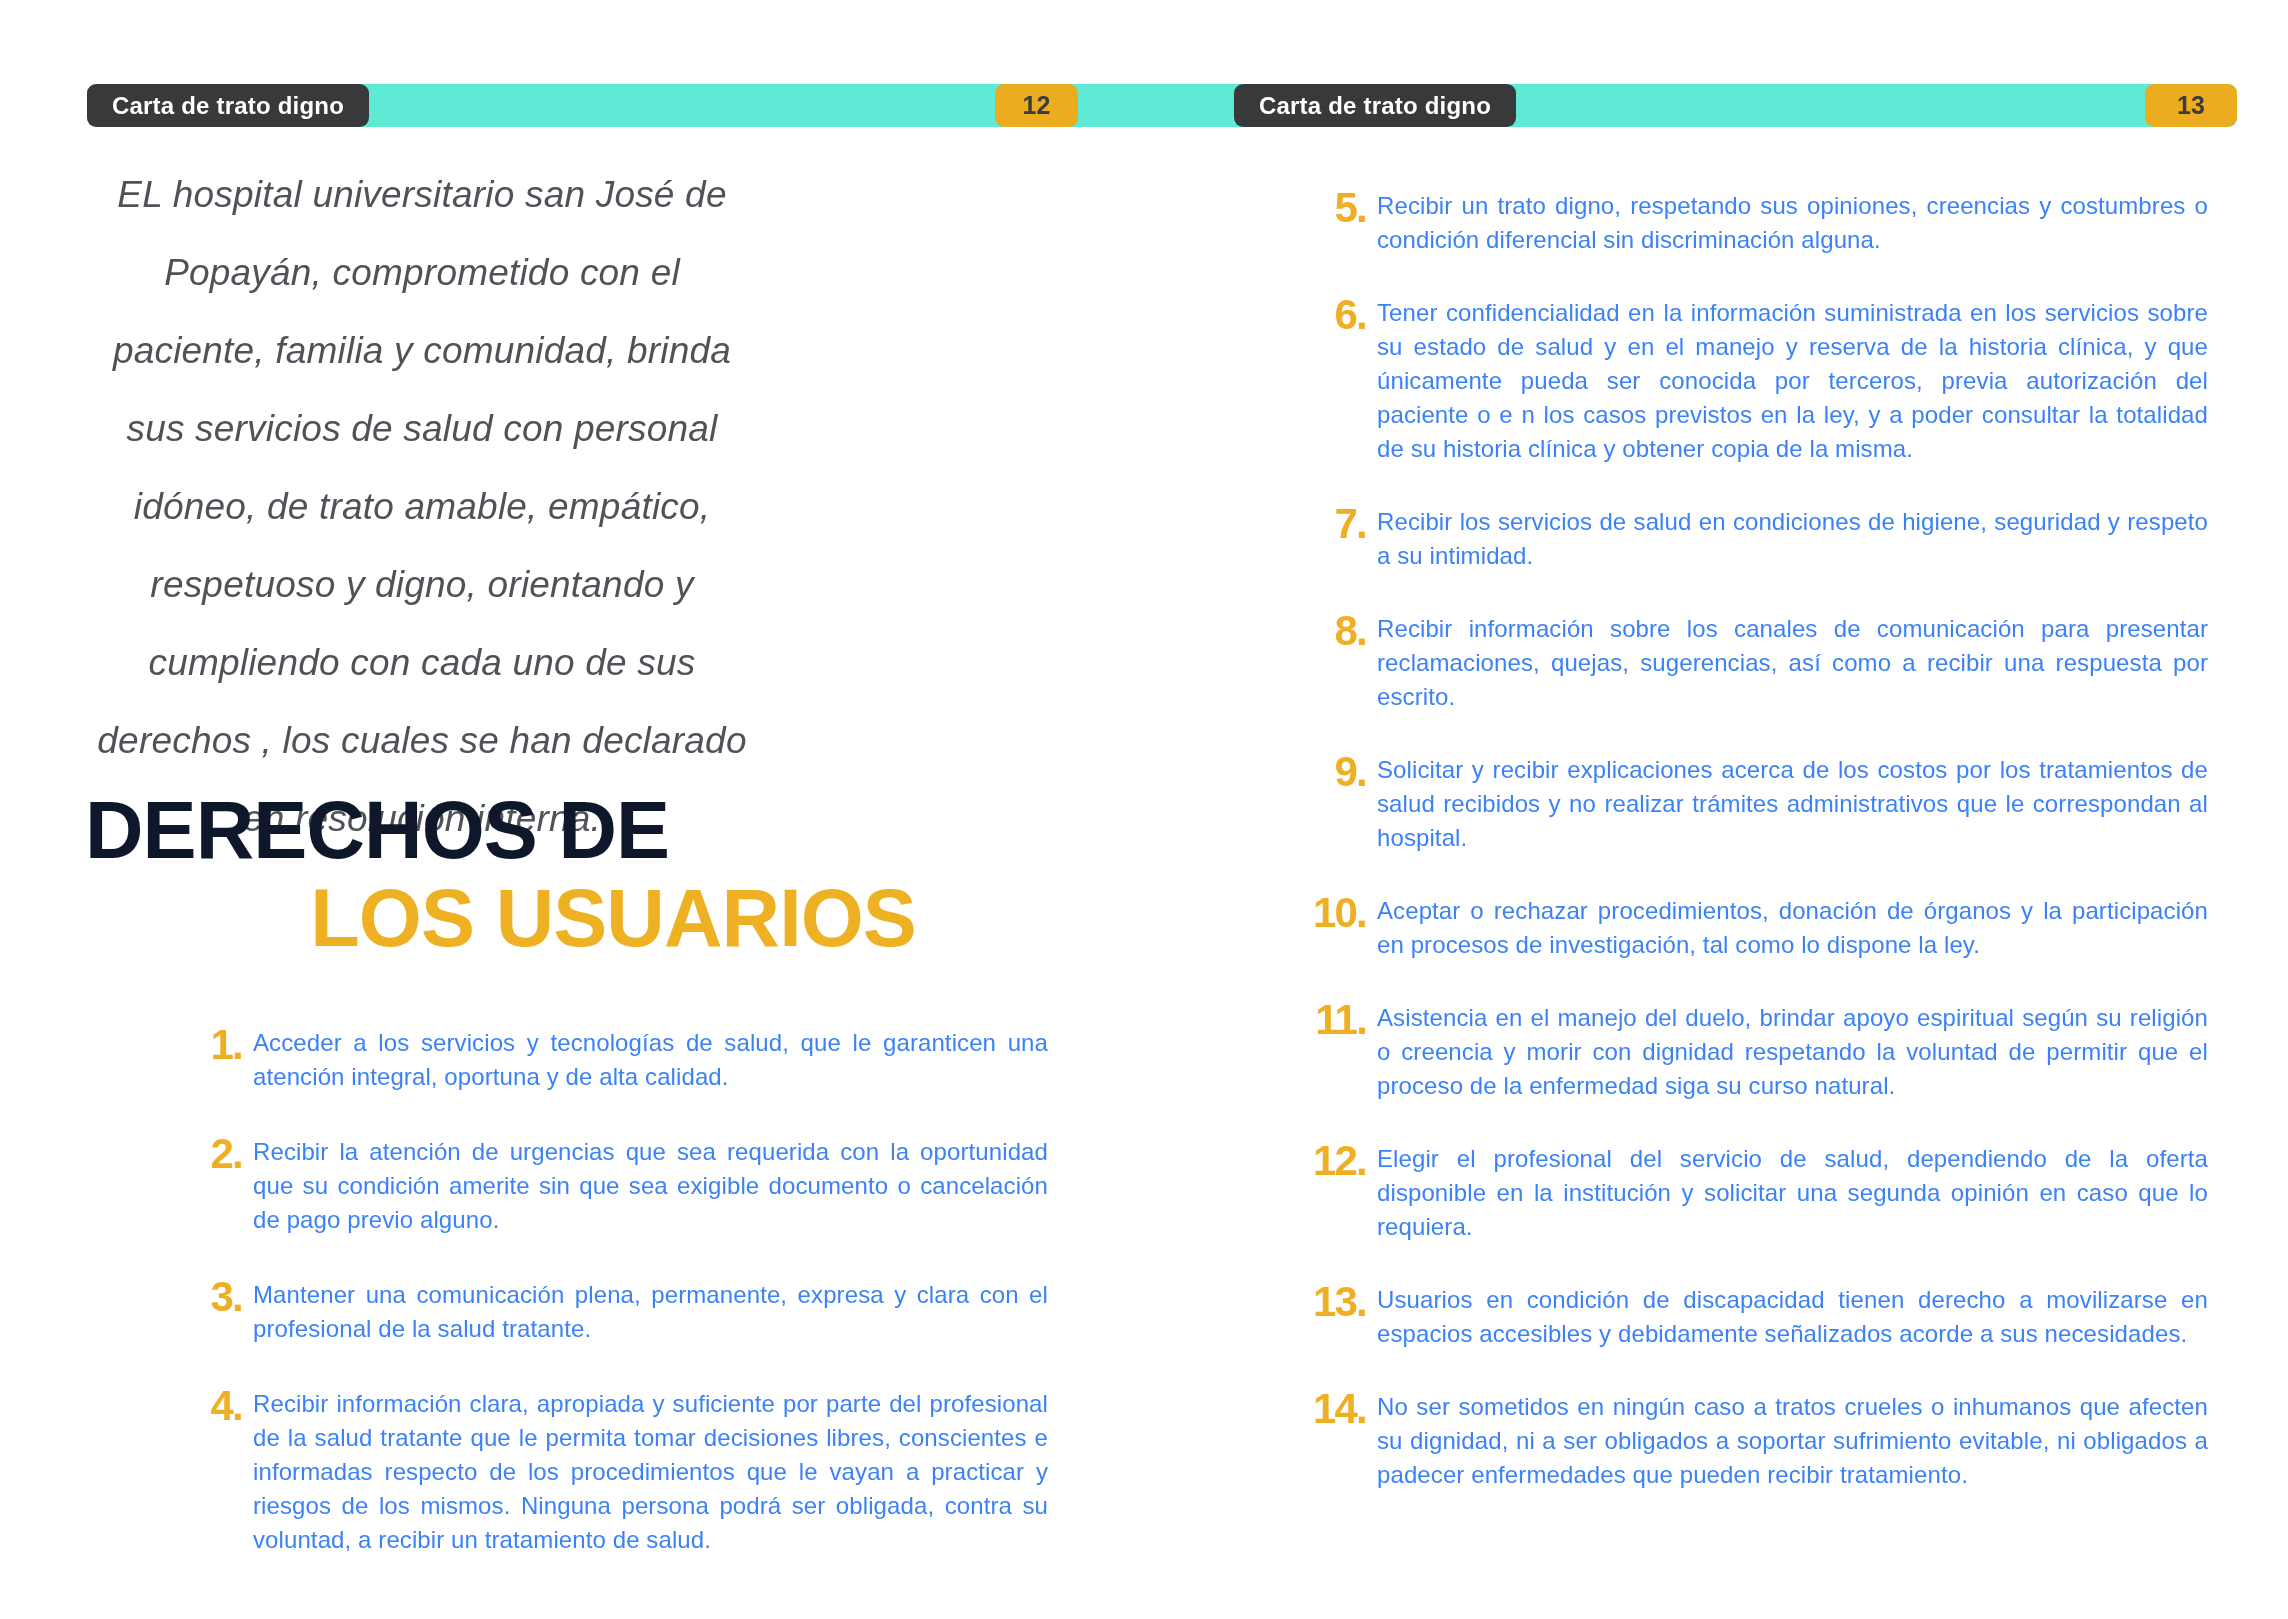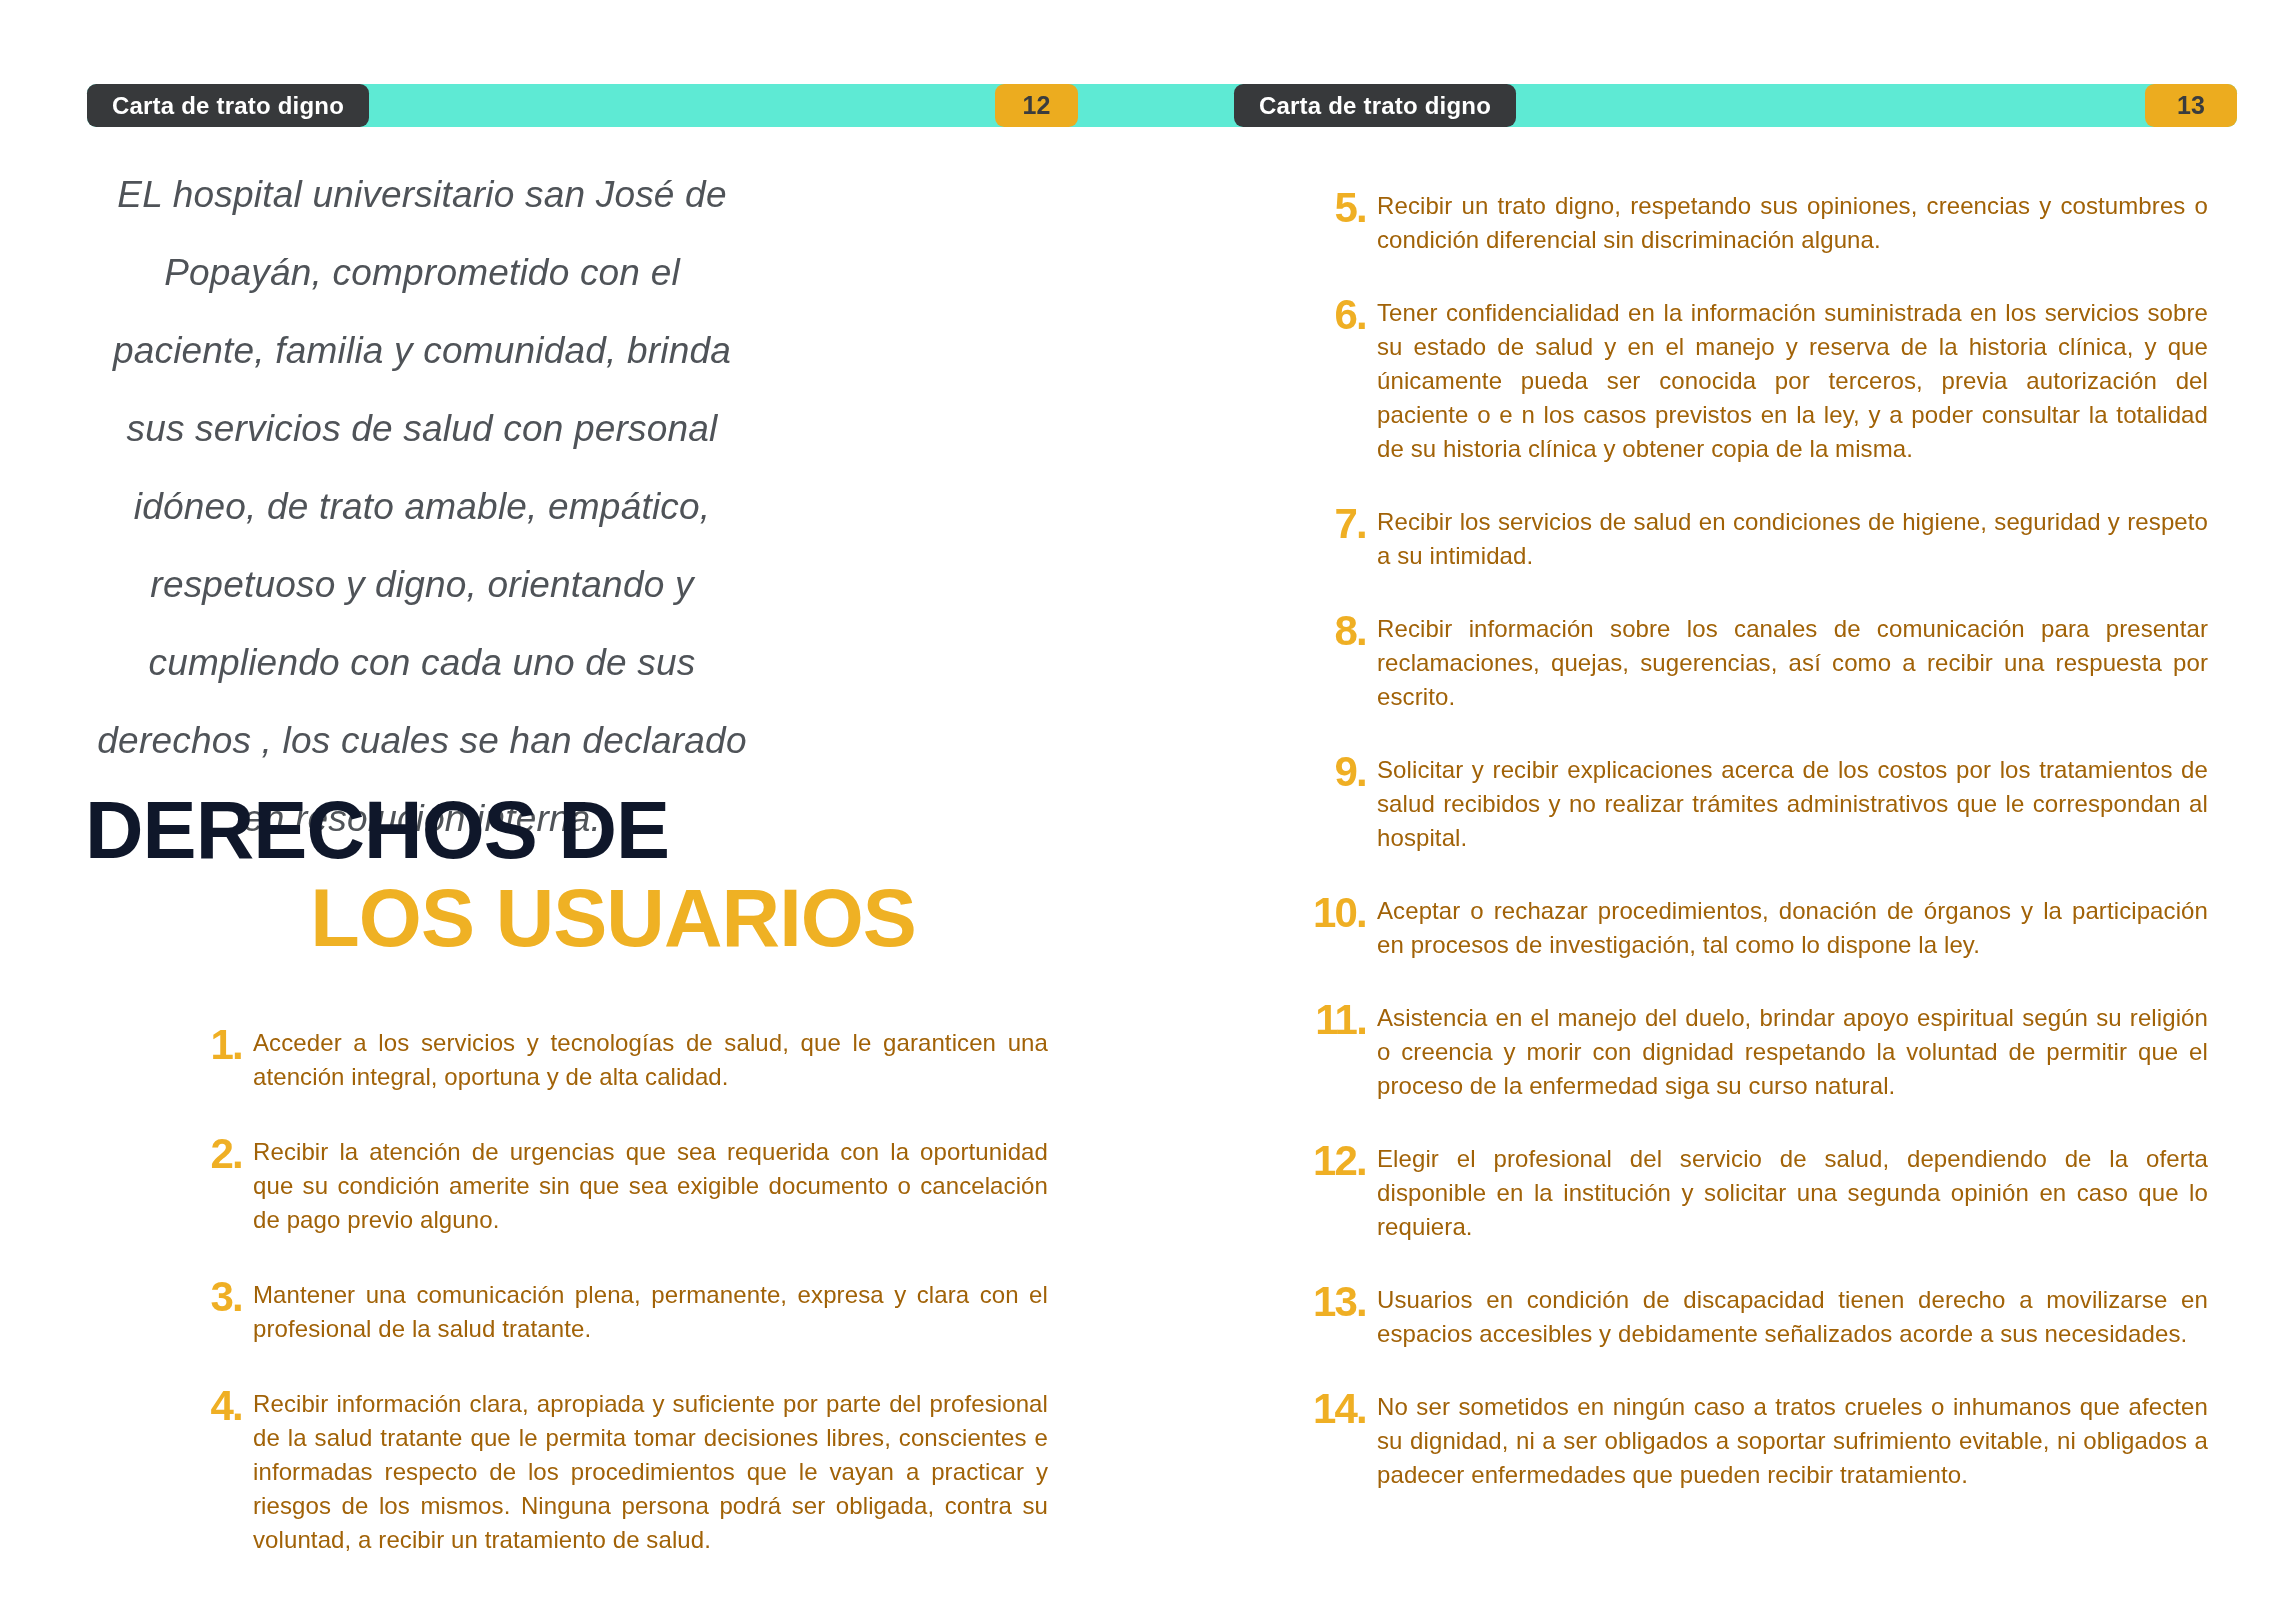--- a/index.html
+++ b/index.html
@@ -50,21 +50,21 @@
   .list-left{left:185px;top:1026px;width:863px;row-gap:41px;}
   .list-right{left:1285px;top:189px;width:923px;row-gap:39px;}
   .item{display:flex;align-items:flex-start;}
   .item .num{
     flex:0 0 auto;text-align:right;color:#EFAF24;font-weight:800;
     font-size:42px;line-height:37px;letter-spacing:-1.8px;margin-right:11px;
   }
   .list-left  .item .num{width:57px;}
   .list-right .item .num{width:81px;}
   .item .txt{
-    flex:1 1 auto;font-size:24px;line-height:34px;color:#a16207;
+    flex:1 1 auto;font-size:24px;line-height:34px;color:#3b82f6;
     text-align:justify;letter-spacing:0.1px;
   }
 </style>
 </head>
 <body>
 
 <div id="spread">
 
   <div class="header-bar">
     <div class="header-badge badge-dark badge-dark-left">

